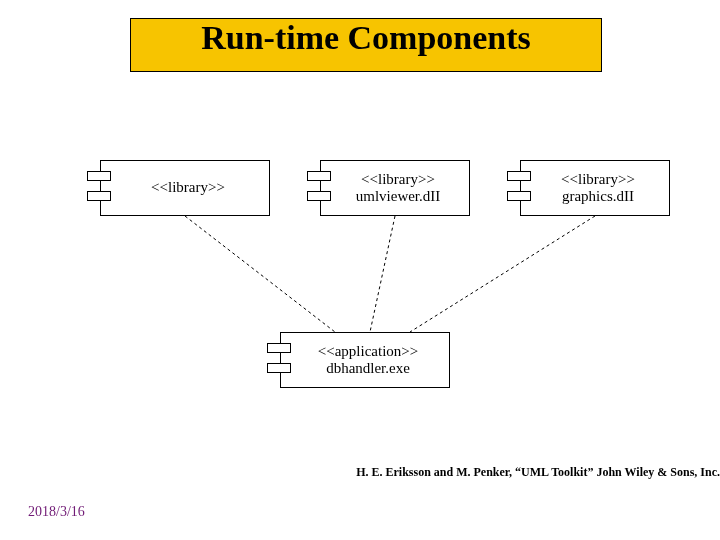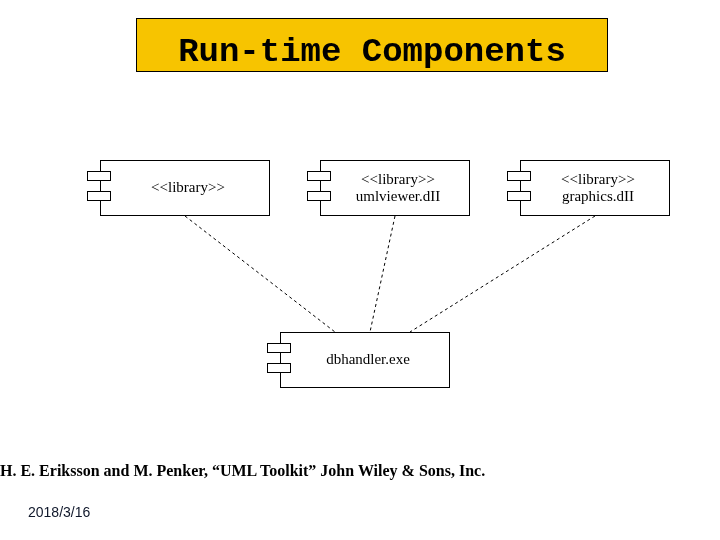--- a/index.html
+++ b/index.html
@@ -11,30 +11,29 @@
     font-family: "Times New Roman", Times, serif;
     color: #000;
   }
   .slide {
     position: relative;
     width: 720px;
     height: 540px;
   }
   .title-banner {
     position: absolute;
-    left: 136px;
+    left: 130px;
     top: 18px;
     width: 470px;
     height: 52px;
     background: #f7c400;
     border: 1px solid #000;
     display: flex;
-    align-items: flex-end;
+    align-items: flex-start;
     justify-content: center;
-    font-family: Liberation Mono, monospace;
   }
   .title-text {
     font-size: 34px;
     font-weight: bold;
   }
   
   .uml-comp {
     position: absolute;
     border: 1px solid #000;
     background: #fff;
@@ -61,31 +60,31 @@
     height: 10px;
     background: #fff;
     border: 1px solid #000;
     box-sizing: border-box;
   }
   .citation {
     position: absolute;
     left: 0;
     right: 0;
     bottom: 60px;
-    text-align: left;
-    font-size: 16px;
+    text-align: right;
+    font-size: 12px;
     font-weight: bold;
   }
   .date {
     position: absolute;
     left: 28px;
     bottom: 20px;
     font-size: 14px;
-    color: #0f172a;
-    font-family: Liberation Sans, sans-serif;
+    color: #701a75;
+    font-family: Liberation Serif, serif;
   }
   svg.deps {
     position: absolute;
     left: 0;
     top: 0;
     width: 720px;
     height: 540px;
     pointer-events: none;
   }
 </style>
@@ -127,20 +126,21 @@
   <svg class="deps">
     <line x1="185" y1="216" x2="335" y2="332" stroke="#000" stroke-width="1" stroke-dasharray="3,3"></line>
     <line x1="395" y1="216" x2="370" y2="332" stroke="#000" stroke-width="1" stroke-dasharray="3,3"></line>
     <line x1="595" y1="216" x2="410" y2="332" stroke="#000" stroke-width="1" stroke-dasharray="3,3"></line>
   </svg>
 
   <div class="uml-comp" style="left:280px; top:332px; width:170px; height:56px;">
     <div class="uml-tab" style="top:10px;"></div>
     <div class="uml-tab" style="top:30px;"></div>
     <div class="body">
+      <div>&lt;&lt;application&gt;&gt;</div>
       <div>dbhandler.exe</div>
     </div>
   </div>
 
   <div class="citation">H. E. Eriksson and M. Penker, “UML Toolkit” John Wiley &amp; Sons, Inc.</div>
   <div class="date">2018/3/16</div>
 
 </div>
 
 </body></html>

